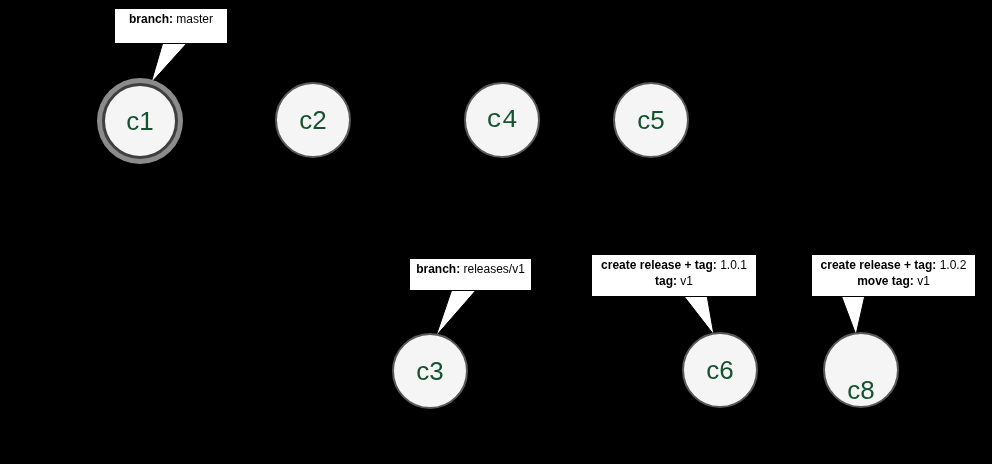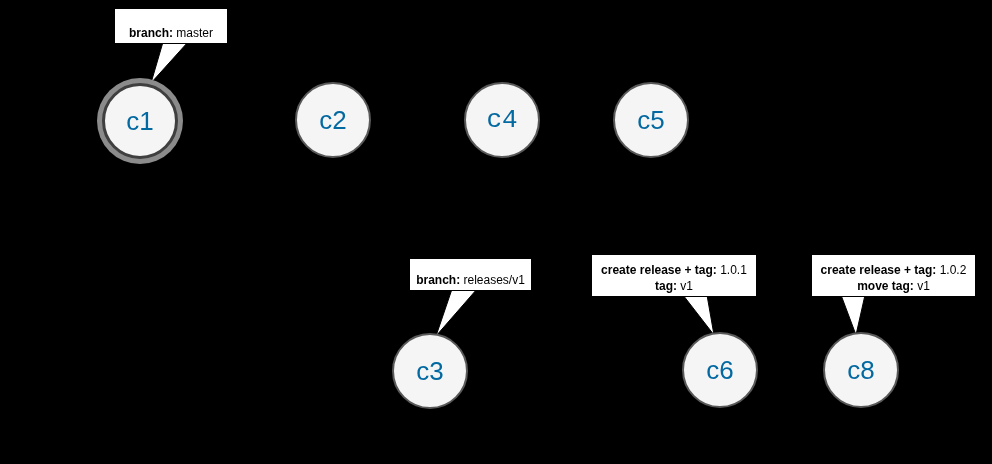--- a/index.html
+++ b/index.html
@@ -26,55 +26,55 @@
     width: 76px;
     height: 76px;
     box-sizing: border-box;
     border-radius: 50%;
     background: #f5f5f5;
     border: 2px solid #595959;
     display: flex;
     align-items: center;
     justify-content: center;
     font-size: 26px;
-    color: #0369a1;
+    color: #14532d;
     z-index: 2;
   }
   .node.highlight {
     border: 3px solid #3f3f3f;
     box-shadow: 0 0 0 5px #8b8b8b;
   }
   .callout {
     position: absolute;
     box-sizing: border-box;
     background: #ffffff;
     border: 1px solid #000000;
     color: #000000;
     font-size: 12px;
     line-height: 16px;
     display: flex;
     flex-direction: column;
     align-items: center;
-    justify-content: flex-end;
+    justify-content: flex-start;
     text-align: center;
     z-index: 2;
     padding: 2px 4px;
     white-space: nowrap;
   }
   .callout .b { font-weight: bold; }
 
   
   #node-c1 { left: 102px; top: 83px; }
-  #node-c2 { left: 295px; top: 82px; }
+  #node-c2 { left: 275px; top: 82px; }
   #node-c4 { left: 464px; top: 82px; font-family: Liberation Mono, monospace; }
   #node-c5 { left: 613px; top: 82px; }
   #node-c7 { left: 762px; top: 82px; }
   #node-c3 { left: 392px; top: 333px; }
   #node-c6 { left: 682px; top: 332px; }
-  #node-c8 { left: 823px; top: 332px; }
+  #node-c8 { left: 823px; top: 332px; align-items: flex-end; }
 
   
   #callout-master   { left: 114px; top: 8px;   width: 114px; height: 36px; }
   #callout-releases { left: 409px; top: 258px; width: 123px; height: 33px; }
   #callout-c6       { left: 591px; top: 254px; width: 166px; height: 43px; }
   #callout-c8       { left: 811px; top: 254px; width: 165px; height: 43px; }
 </style>
 </head>
 <body>
 

